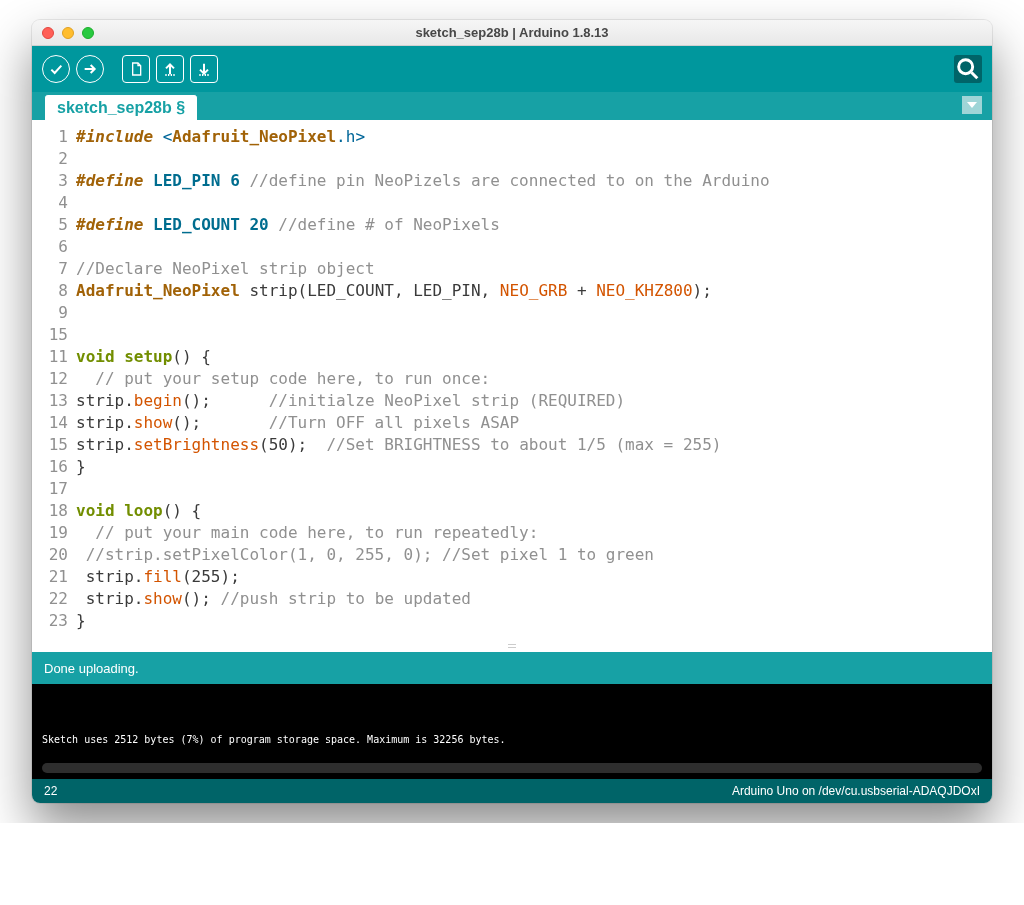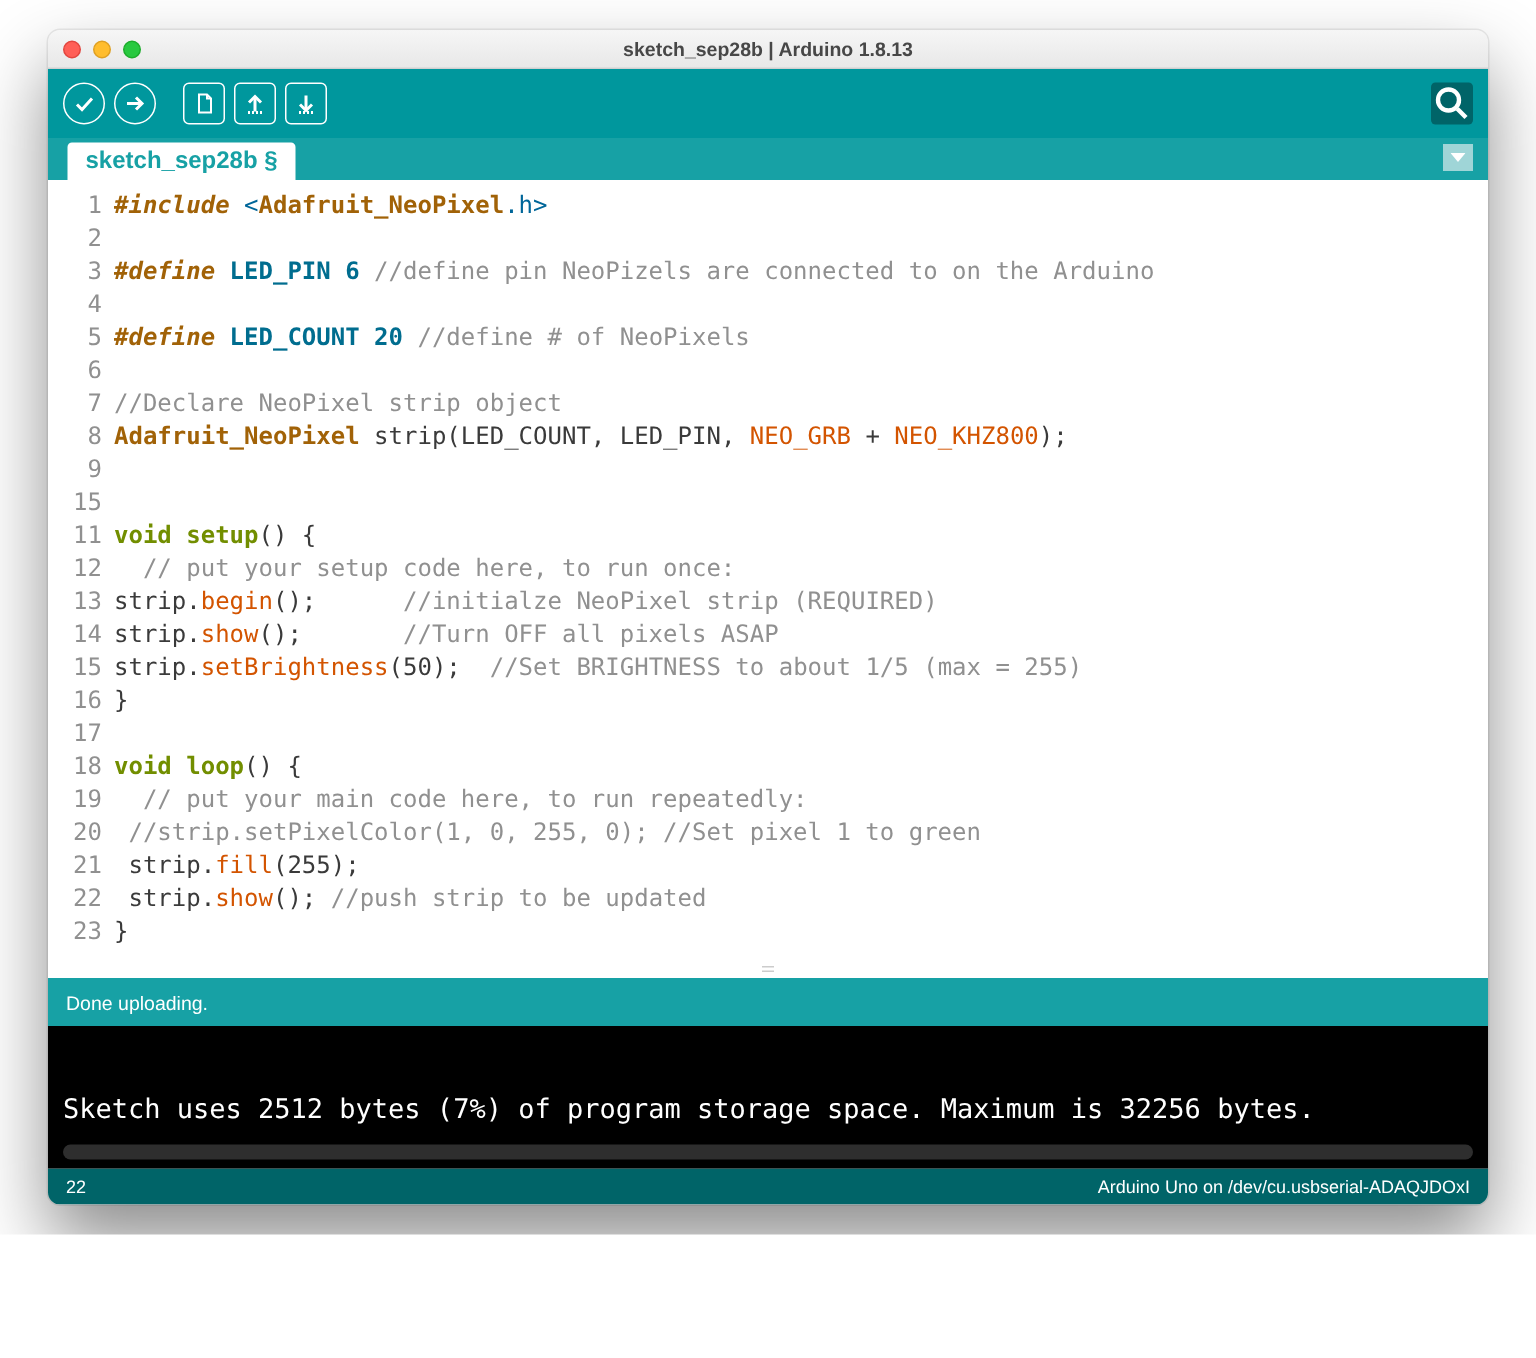--- a/index.html
+++ b/index.html
@@ -128,21 +128,21 @@
     color: #fff;
     font-size: 13px;
     padding: 16px 12px;
     height: 24px;
     display: flex; align-items: center;
   }
   .console {
     background: #000;
     color: #fff;
     font-family: "Monaco","Menlo","Consolas",monospace;
-    font-size: 18px;
+    font-size: 10px;
     line-height: 20px;
     padding: 6px 10px;
     height: 95px;
     overflow: hidden;
     white-space: pre;
     position: relative;
   }
   .console-scroll {
     position: absolute;
     bottom: 6px;

